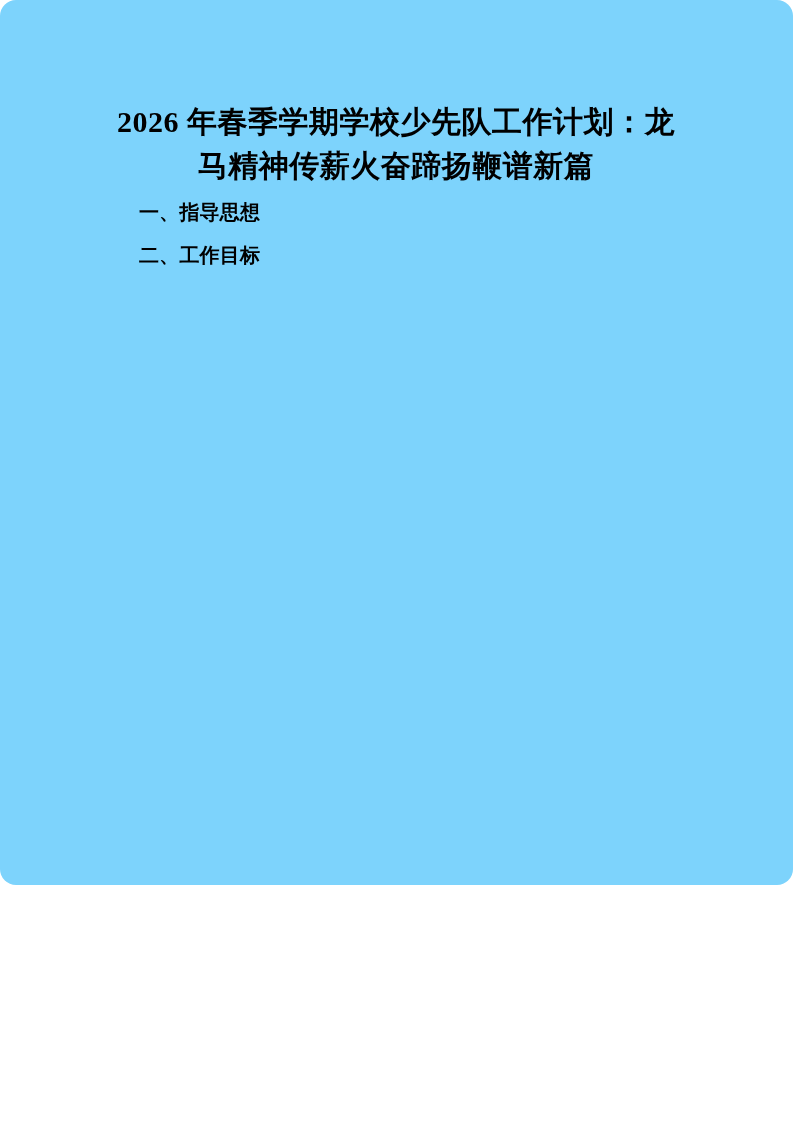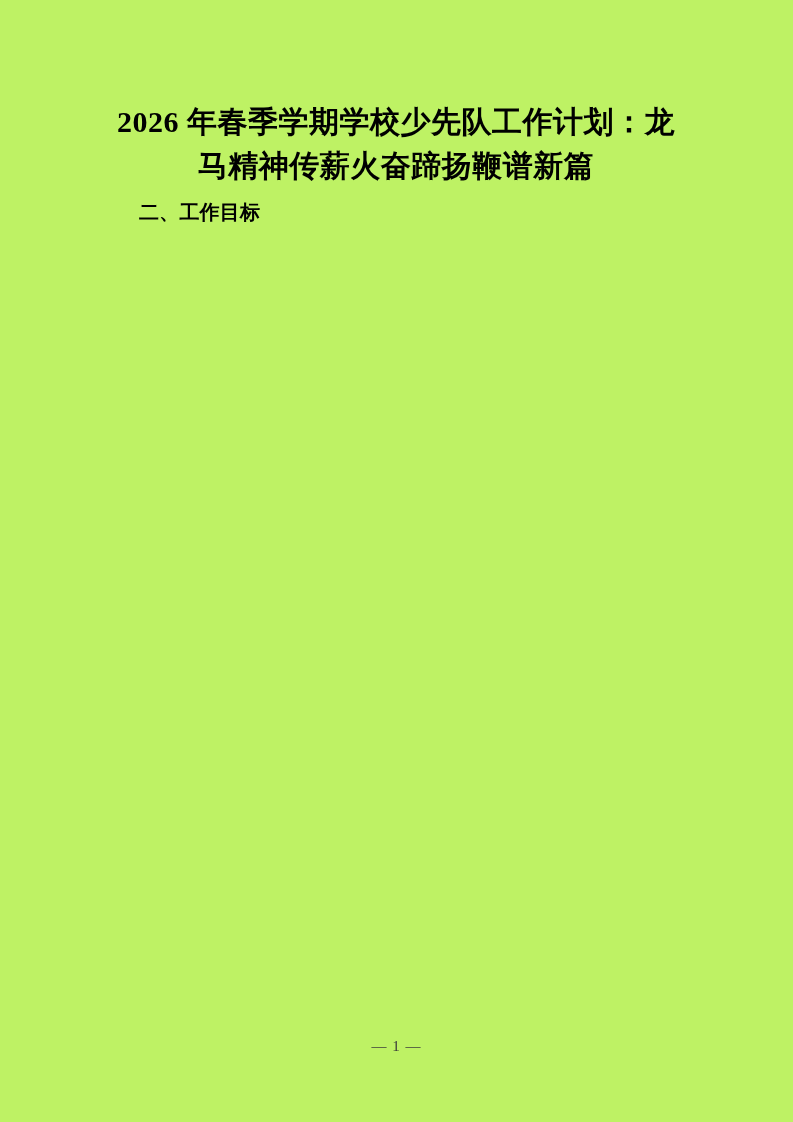--- a/index.html
+++ b/index.html
@@ -4,25 +4,26 @@
 <style>
   html, body {
     margin: 0;
     padding: 0;
     background: #ffffff;
   }
 
   .page {
     position: relative;
     width: 793px;
-    height: 1122px;
+    height: 885px;
     margin: 0 auto;
-    background: #bef264;
+    background: #7dd3fc;
     overflow: hidden;
     box-sizing: border-box;
+    border-radius: 16px;
   }
 
   .content {
     position: absolute;
     left: 99px;
     top: 0;
     width: 594px;
   }
 
   
@@ -94,20 +95,21 @@
 <div class="page">
 
   <div class="content">
 
     <h1 class="doc-title">
       <span>2026 年春季学期学校少先队工作计划：龙</span>
       <span>马精神传薪火奋蹄扬鞭谱新篇</span>
     </h1>
 
 
+    <h2 class="section-heading gap-heading">一、指导思想</h2>
 
 
     <h2 class="section-heading gap-heading">二、工作目标</h2>
 
 
   </div>
 
   <div class="page-footer">— 1 —</div>
 
 </div>

